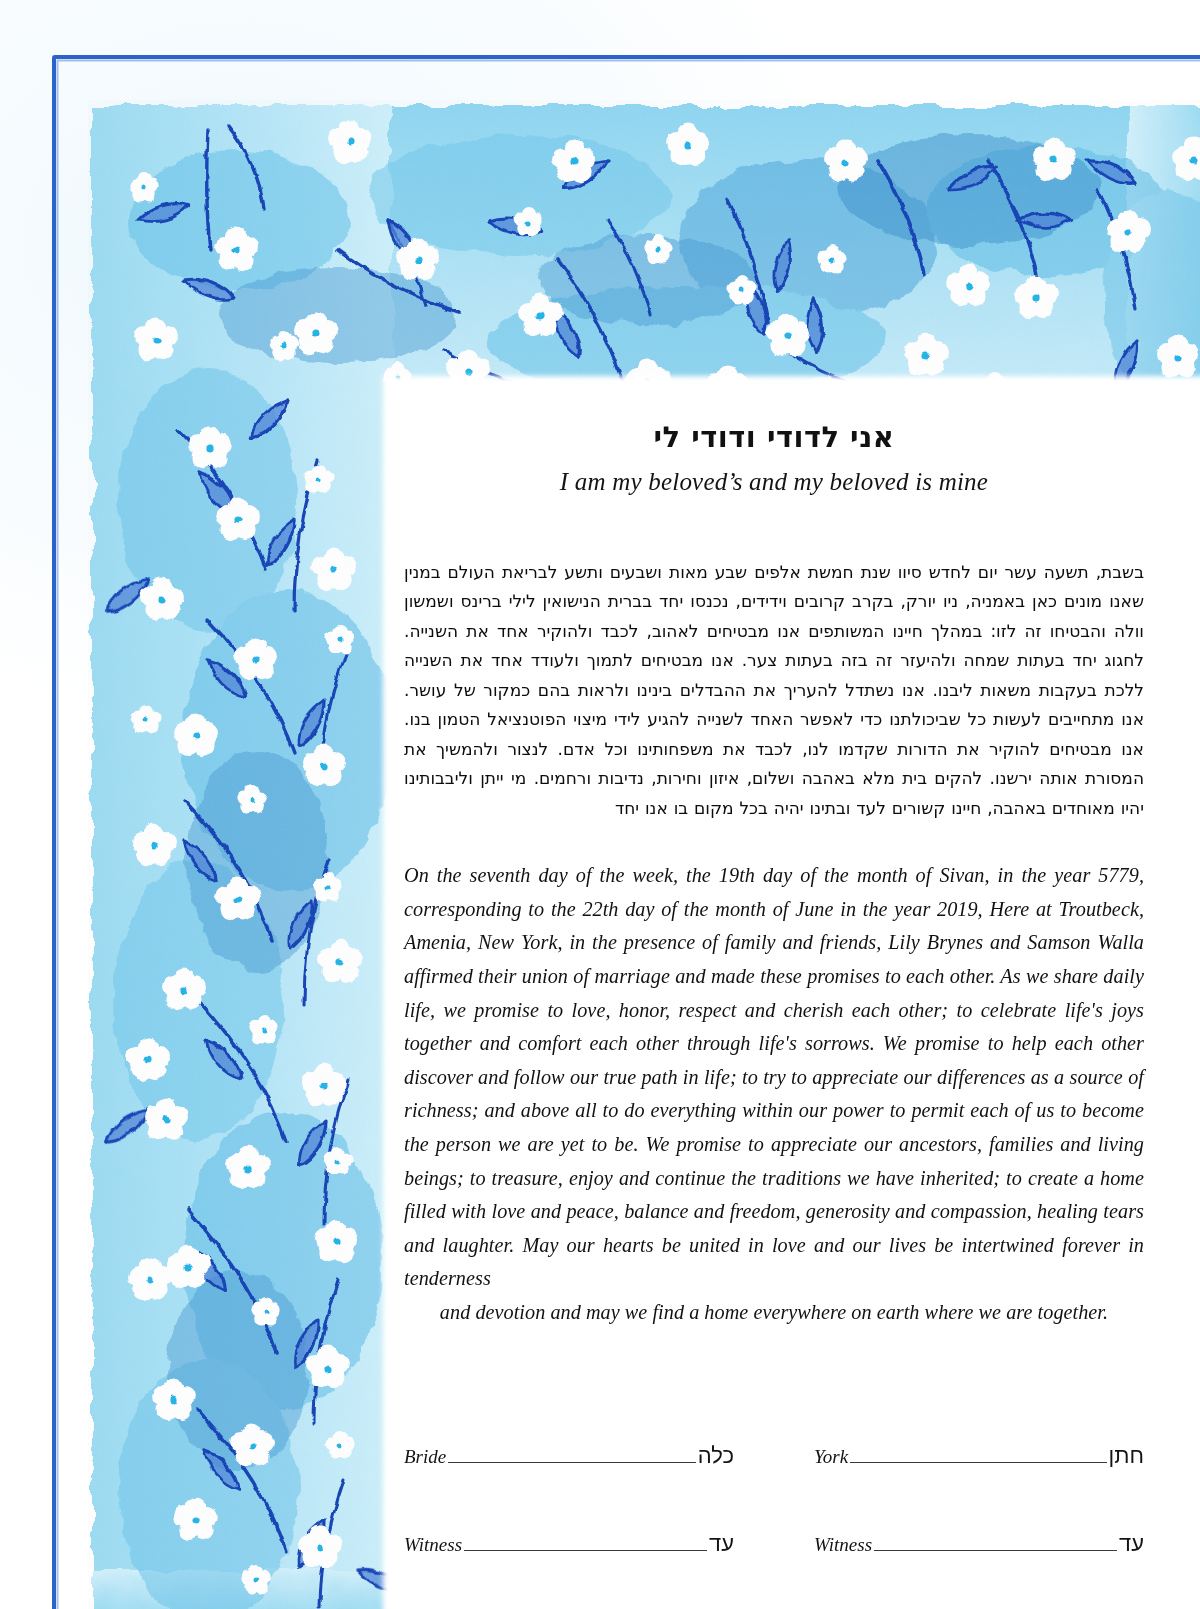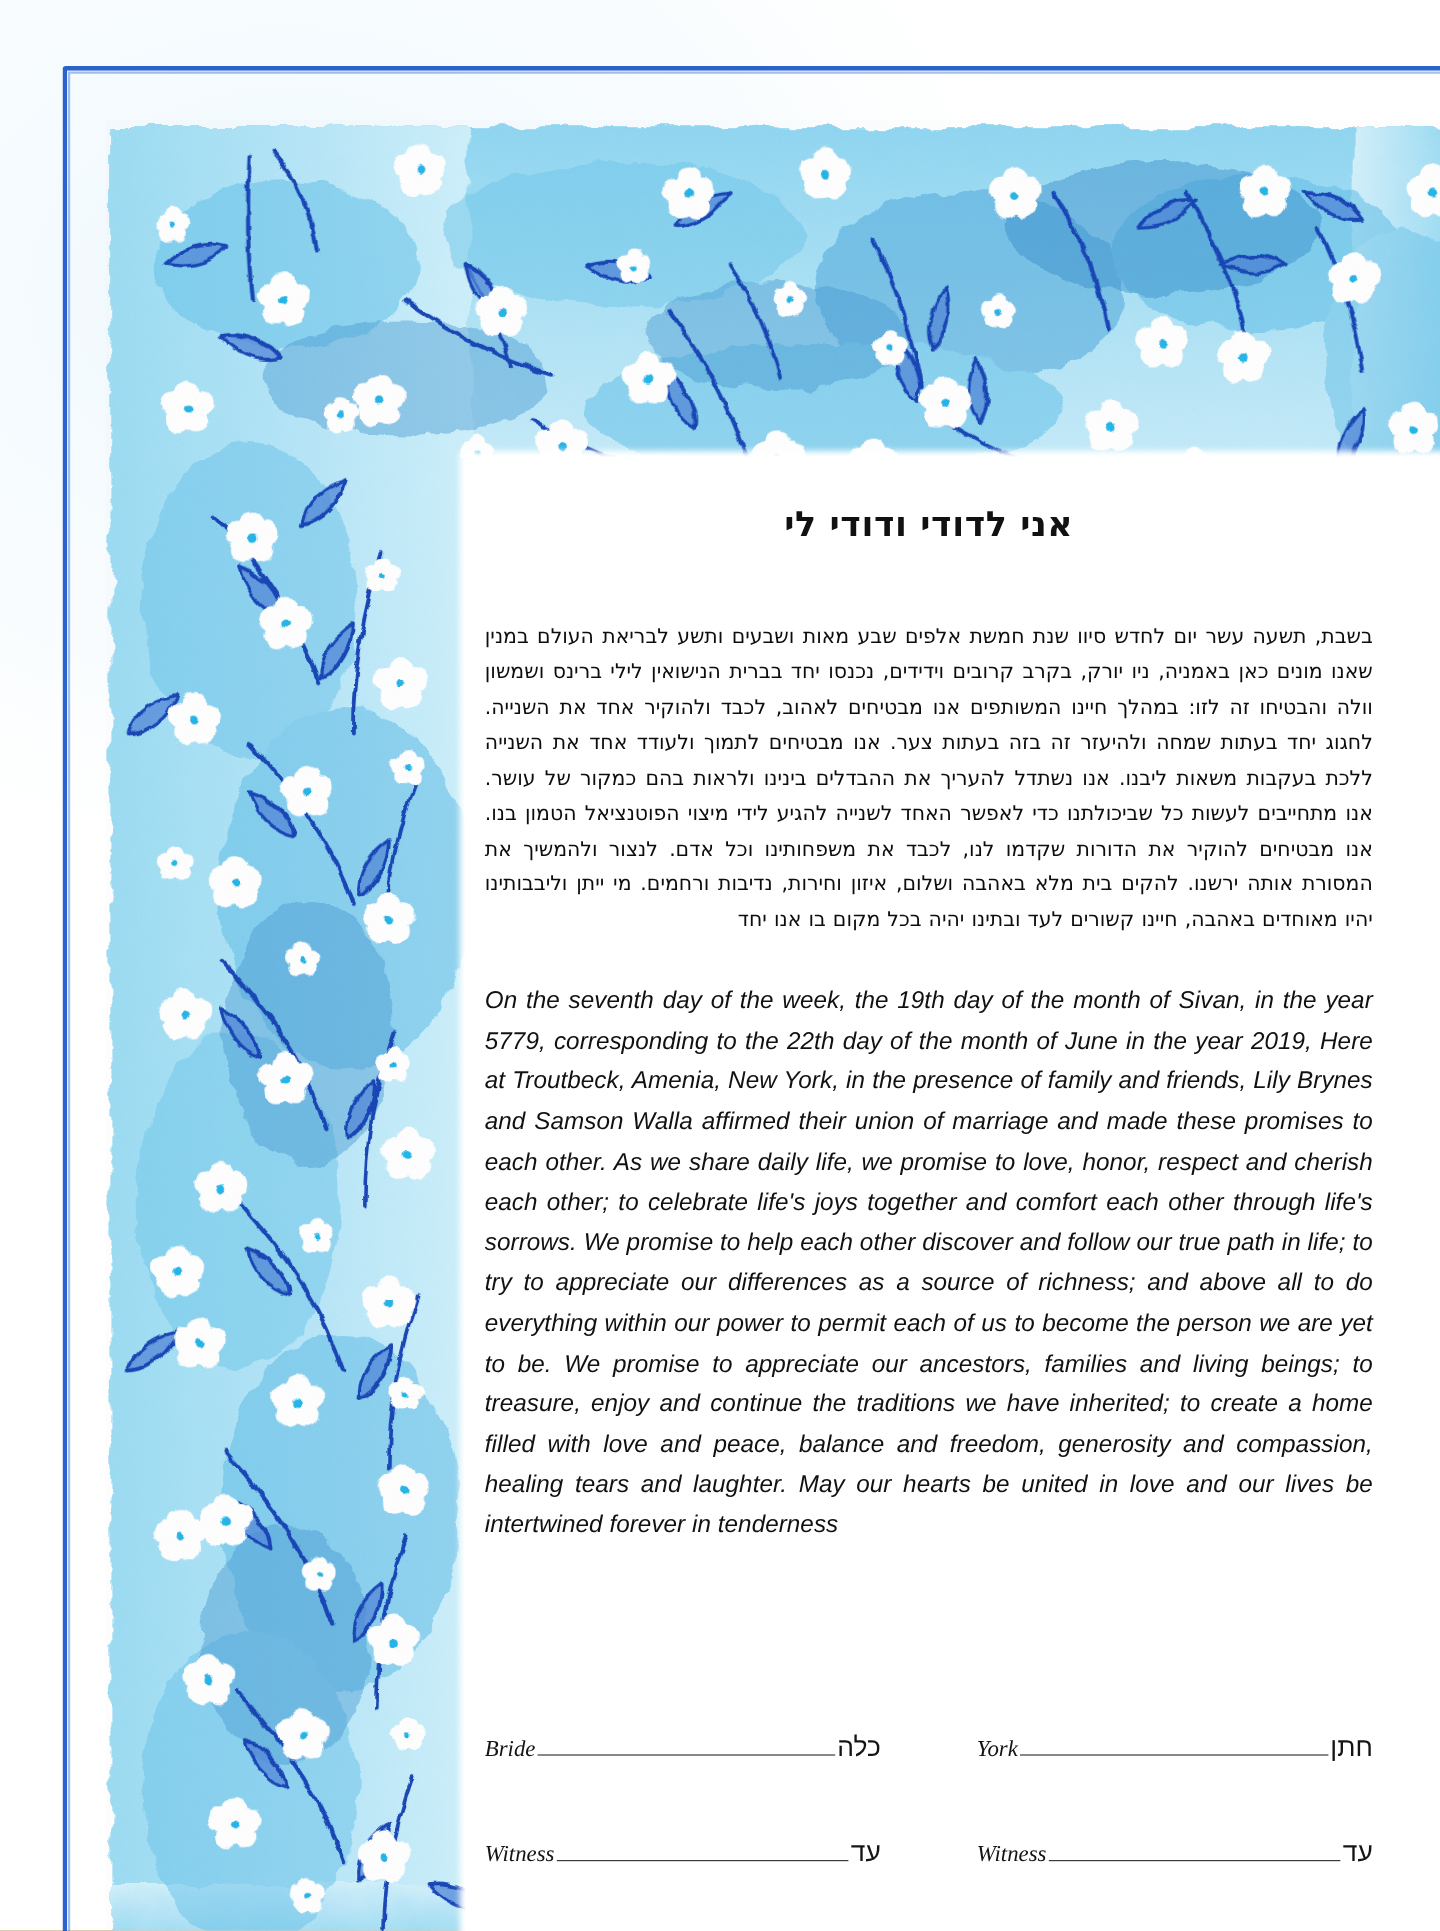--- a/index.html
+++ b/index.html
@@ -112,21 +112,21 @@
     font-family: "DejaVu Sans", sans-serif;
     font-size: 17px;
     line-height: 29.5px;
     color: #0d0d0d;
     margin-top: 62px;
     word-spacing: .5px;
   }
 
   .english-body {
     text-align: justify;
-    font-family: Liberation Sans, sans-serif;
+    font-family: Liberation Serif, serif;
     font-style: italic;
     font-size: 20.2px;
     line-height: 33.6px;
     color: #111111;
     margin-top: 36px;
     letter-spacing: .05px;
   }
   .english-body .lastline {
     display: block;
     text-align: center;
@@ -473,25 +473,27 @@
   </div>
 
   <div id="frame-line"></div>
 
   <div id="text-panel"></div>
 
   <div id="content">
 
     <div class="hebrew-title">אני לדודי ודודי לי</div>
 
+    <div class="english-subtitle">I am my beloved’s and my beloved is mine</div>
 
     <div class="hebrew-body">בשבת, תשעה עשר יום לחדש סיוו שנת חמשת אלפים שבע מאות ושבעים ותשע לבריאת העולם במנין שאנו מונים כאן באמניה, ניו יורק, בקרב קרובים וידידים, נכנסו יחד בברית הנישואין לילי ברינס ושמשון וולה והבטיחו זה לזו: במהלך חיינו המשותפים אנו מבטיחים לאהוב, לכבד ולהוקיר אחד את השנייה. לחגוג יחד בעתות שמחה ולהיעזר זה בזה בעתות צער. אנו מבטיחים לתמוך ולעודד אחד את השנייה ללכת בעקבות משאות ליבנו. אנו נשתדל להעריך את ההבדלים בינינו ולראות בהם כמקור של עושר. אנו מתחייבים לעשות כל שביכולתנו כדי לאפשר האחד לשנייה להגיע לידי מיצוי הפוטנציאל הטמון בנו. אנו מבטיחים להוקיר את הדורות שקדמו לנו, לכבד את משפחותינו וכל אדם. לנצור ולהמשיך את המסורת אותה ירשנו. להקים בית מלא באהבה ושלום, איזון וחירות, נדיבות ורחמים. מי ייתן וליבבותינו יהיו מאוחדים באהבה, חיינו קשורים לעד ובתינו יהיה בכל מקום בו אנו יחד</div>
 
     <div class="english-body">
       <span>On the seventh day of the week, the 19th day of the month of Sivan, in the year 5779, corresponding to the 22th day of the month of June in the year 2019, Here at Troutbeck, Amenia, New York, in the presence of family and friends, Lily Brynes and Samson Walla affirmed their union of marriage and made these promises to each other. As we share daily life, we promise to love, honor, respect and cherish each other; to celebrate life's joys together and comfort each other through life's sorrows. We promise to help each other discover and follow our true path in life; to try to appreciate our differences as a source of richness; and above all to do everything within our power to permit each of us to become the person we are yet to be. We promise to appreciate our ancestors, families and living beings; to treasure, enjoy and continue the traditions we have inherited; to create a home filled with love and peace, balance and freedom, generosity and compassion, healing tears and laughter. May our hearts be united in love and our lives be intertwined forever in tenderness</span>
+      <span class="lastline">and devotion and may we find a home everywhere on earth where we are together.</span>
     </div>
   </div>
 
   <div id="signature-block">
 
     <div class="sig-row">
       <div class="sig-field">
         <span class="sig-label">Bride</span>
         <span class="sig-rule"></span>
         <span class="sig-hebrew">כלה</span>

